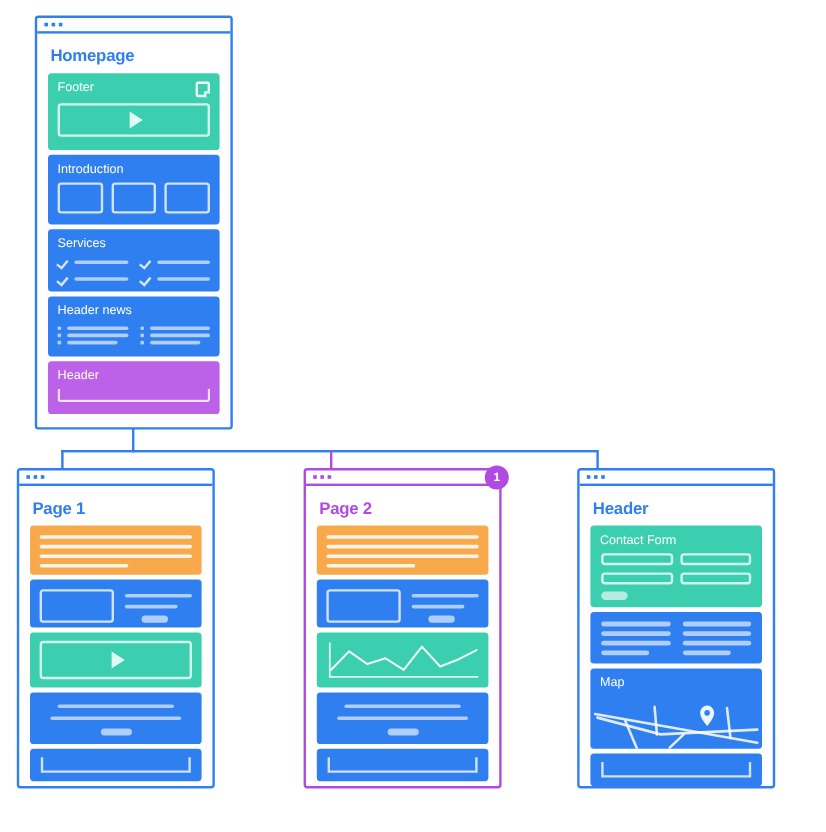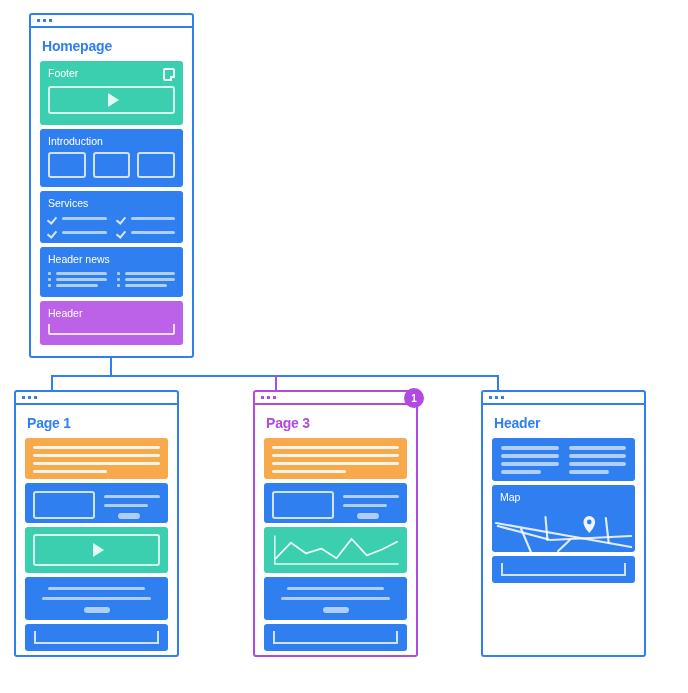--- a/index.html
+++ b/index.html
@@ -341,21 +341,21 @@
   </div>
 
   <div class="badge" style="left:404px;top:388px;">1</div>
   <div class="card accent-purple" style="left:253px;top:390px;width:165px;height:267px;">
     <div class="titlebar">
       <span class="dot"></span>
       <span class="dot"></span>
       <span class="dot"></span>
     </div>
     <div class="card-body">
-      <div class="card-title">Page 3</div>
+      <div class="card-title">Page 2</div>
 
       <div class="block orange" style="height:41px;">
         <div class="textlines">
           <div class="tl lt-strong" style="width:100%;"></div>
           <div class="tl lt-strong" style="width:100%;"></div>
           <div class="tl lt-strong" style="width:100%;"></div>
           <div class="tl lt-strong" style="width:58%;margin-bottom:0;"></div>
         </div>
       </div>
 
@@ -395,20 +395,30 @@
 
   <div class="card" style="left:481px;top:390px;width:165px;height:267px;">
     <div class="titlebar">
       <span class="dot"></span>
       <span class="dot"></span>
       <span class="dot"></span>
     </div>
     <div class="card-body">
       <div class="card-title">Header</div>
 
+      <div class="block teal" style="height:68px;">
+        <div class="block-label">Contact Form</div>
+        <div class="form-grid">
+          <div class="form-field outline"></div>
+          <div class="form-field outline"></div>
+          <div class="form-field outline"></div>
+          <div class="form-field outline"></div>
+          <div class="form-btn lt"></div>
+        </div>
+      </div>
 
       <div class="block blue" style="height:43px;">
         <div class="twocol">
           <div class="c">
             <div class="tl lt" style="width:100%;"></div>
             <div class="tl lt" style="width:100%;"></div>
             <div class="tl lt" style="width:100%;"></div>
             <div class="tl lt" style="width:70%;margin-bottom:0;"></div>
           </div>
           <div class="c">

